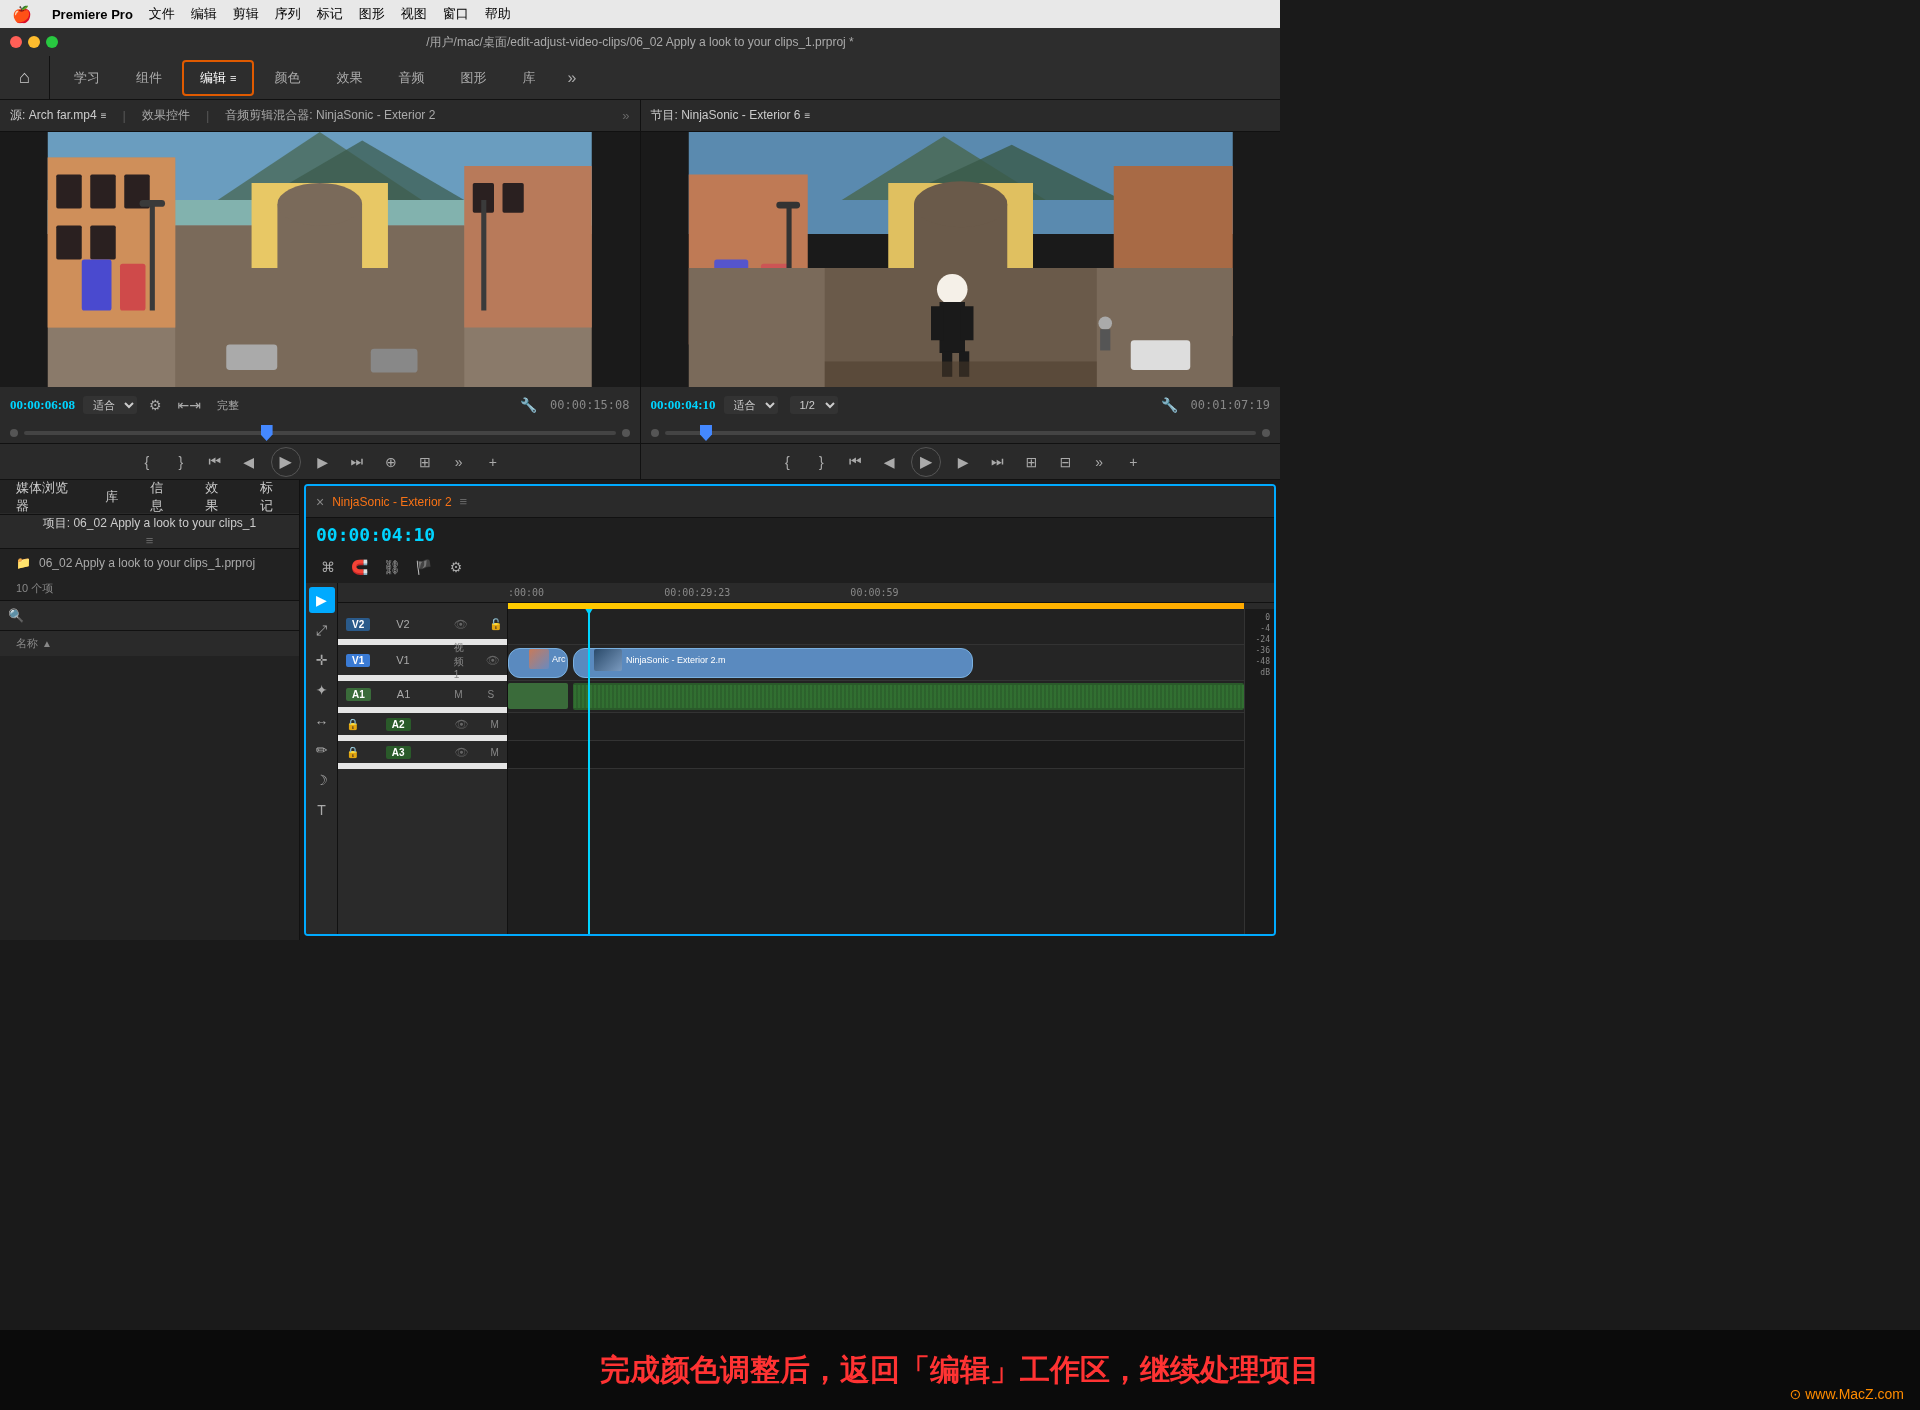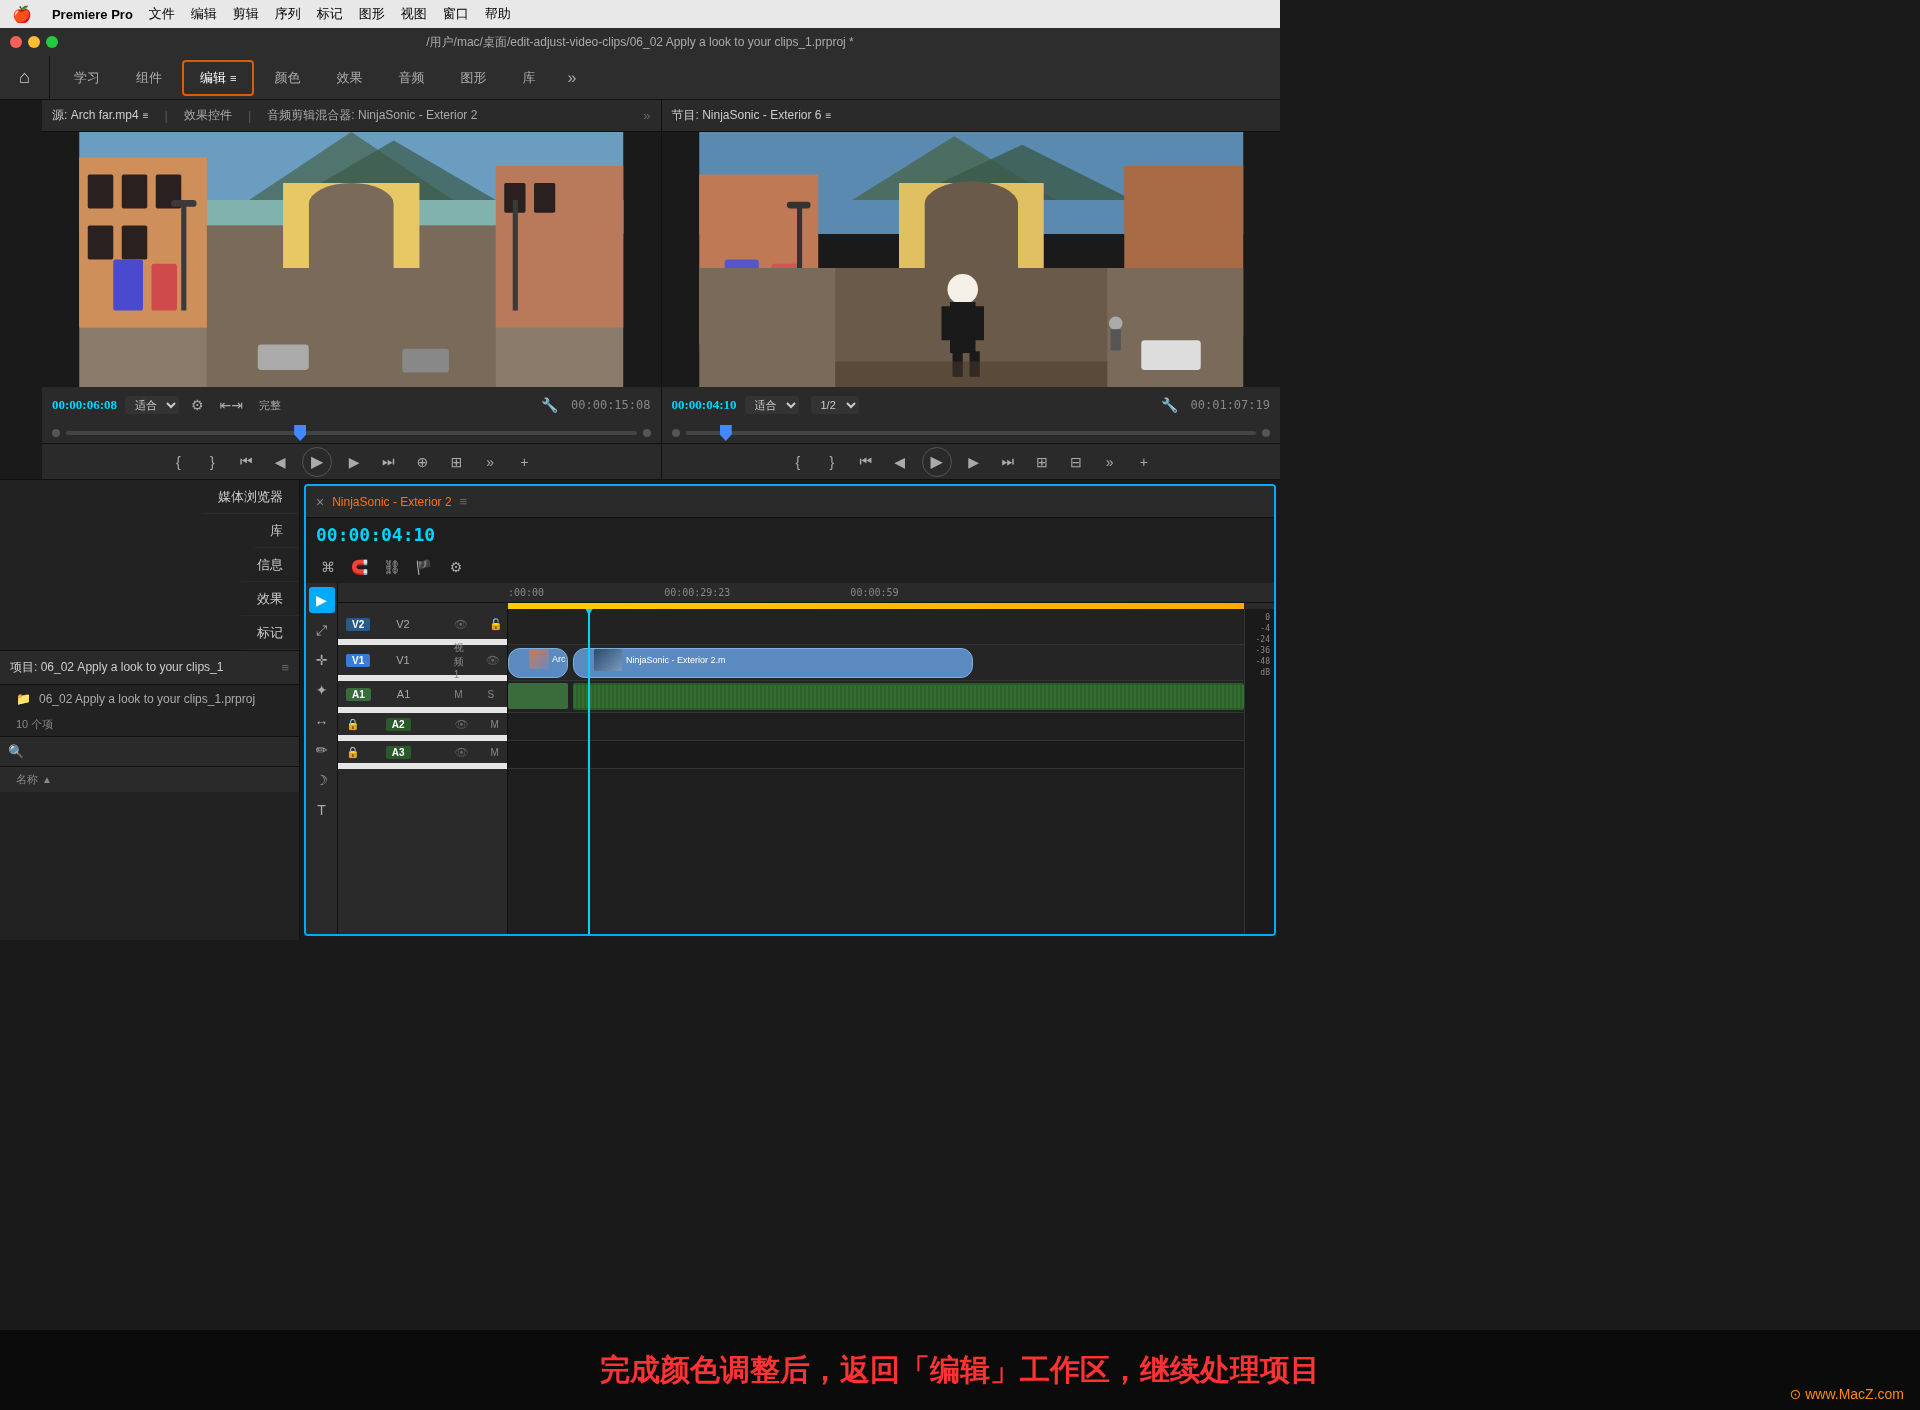--- a/index.html
+++ b/index.html
@@ -122,21 +122,20 @@
       border-bottom: 1px solid #111;
     }
 
     
     .source-panel {
       flex: 1;
       display: flex;
       flex-direction: column;
       border-right: 1px solid #111;
       background: #c2410c;
-      margin-left: 42px;
     }
     .panel-tabs {
       height: 32px;
       background: #2a2a2a;
       display: flex;
       align-items: center;
       padding: 0 10px;
       gap: 16px;
       border-bottom: 1px solid #111;
     }
@@ -273,22 +272,21 @@
     
     .left-sidebar {
       width: 300px;
       background: #222;
       border-right: 1px solid #111;
       display: flex;
       flex-direction: column;
     }
     .sidebar-panel {
       display: flex;
-      flex-direction: column;
-      align-items: flex-end;
+      flex-direction: row;
     }
     .sidebar-item {
       height: 34px;
       padding: 0 16px;
       display: flex;
       align-items: center;
       cursor: pointer;
       font-size: 13px;
       color: #ccc;
       border-bottom: 1px solid #2a2a2a;
@@ -301,20 +299,21 @@
       border-top: 1px solid #111;
     }
     .project-header {
       height: 34px;
       padding: 0 10px;
       display: flex;
       align-items: center;
       justify-content: space-between;
       background: #2a2a2a;
       border-bottom: 1px solid #111;
+      flex-direction: column;
     }
     .project-title { font-size: 12px; color: #ccc; }
     .project-menu { color: #666; cursor: pointer; }
 
     .project-file {
       height: 28px;
       padding: 0 16px;
       display: flex;
       align-items: center;
       gap: 8px;

